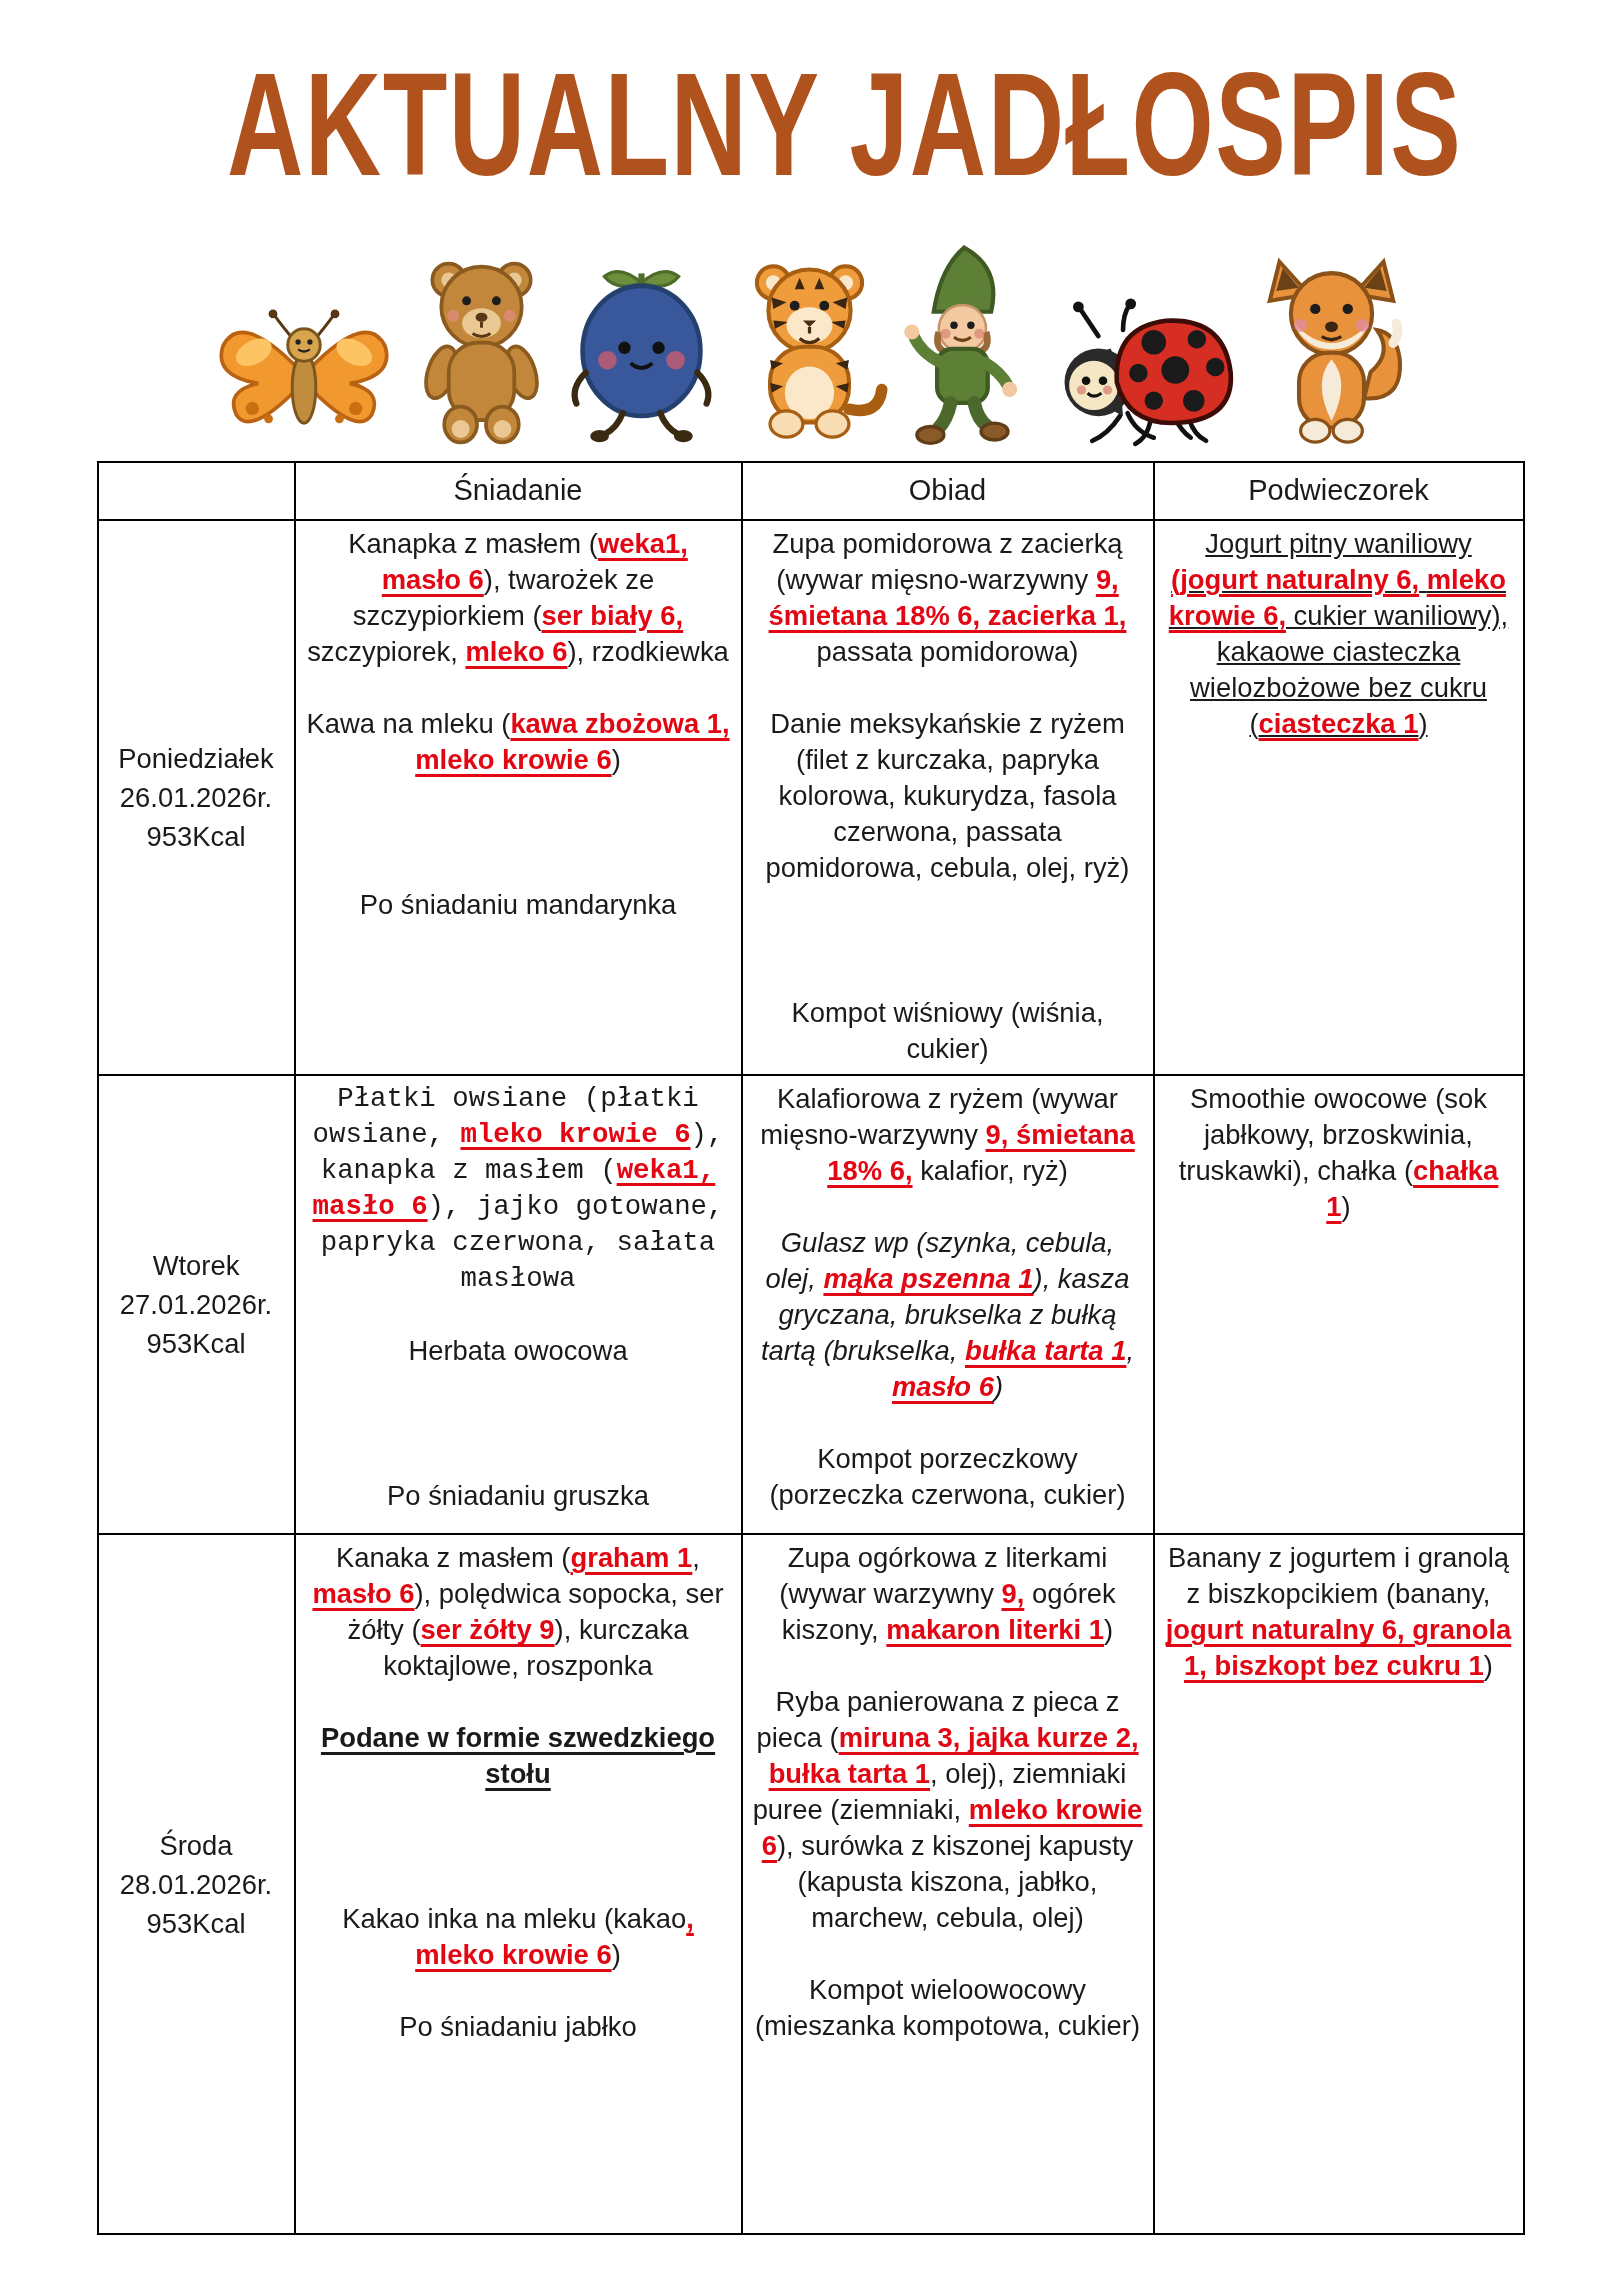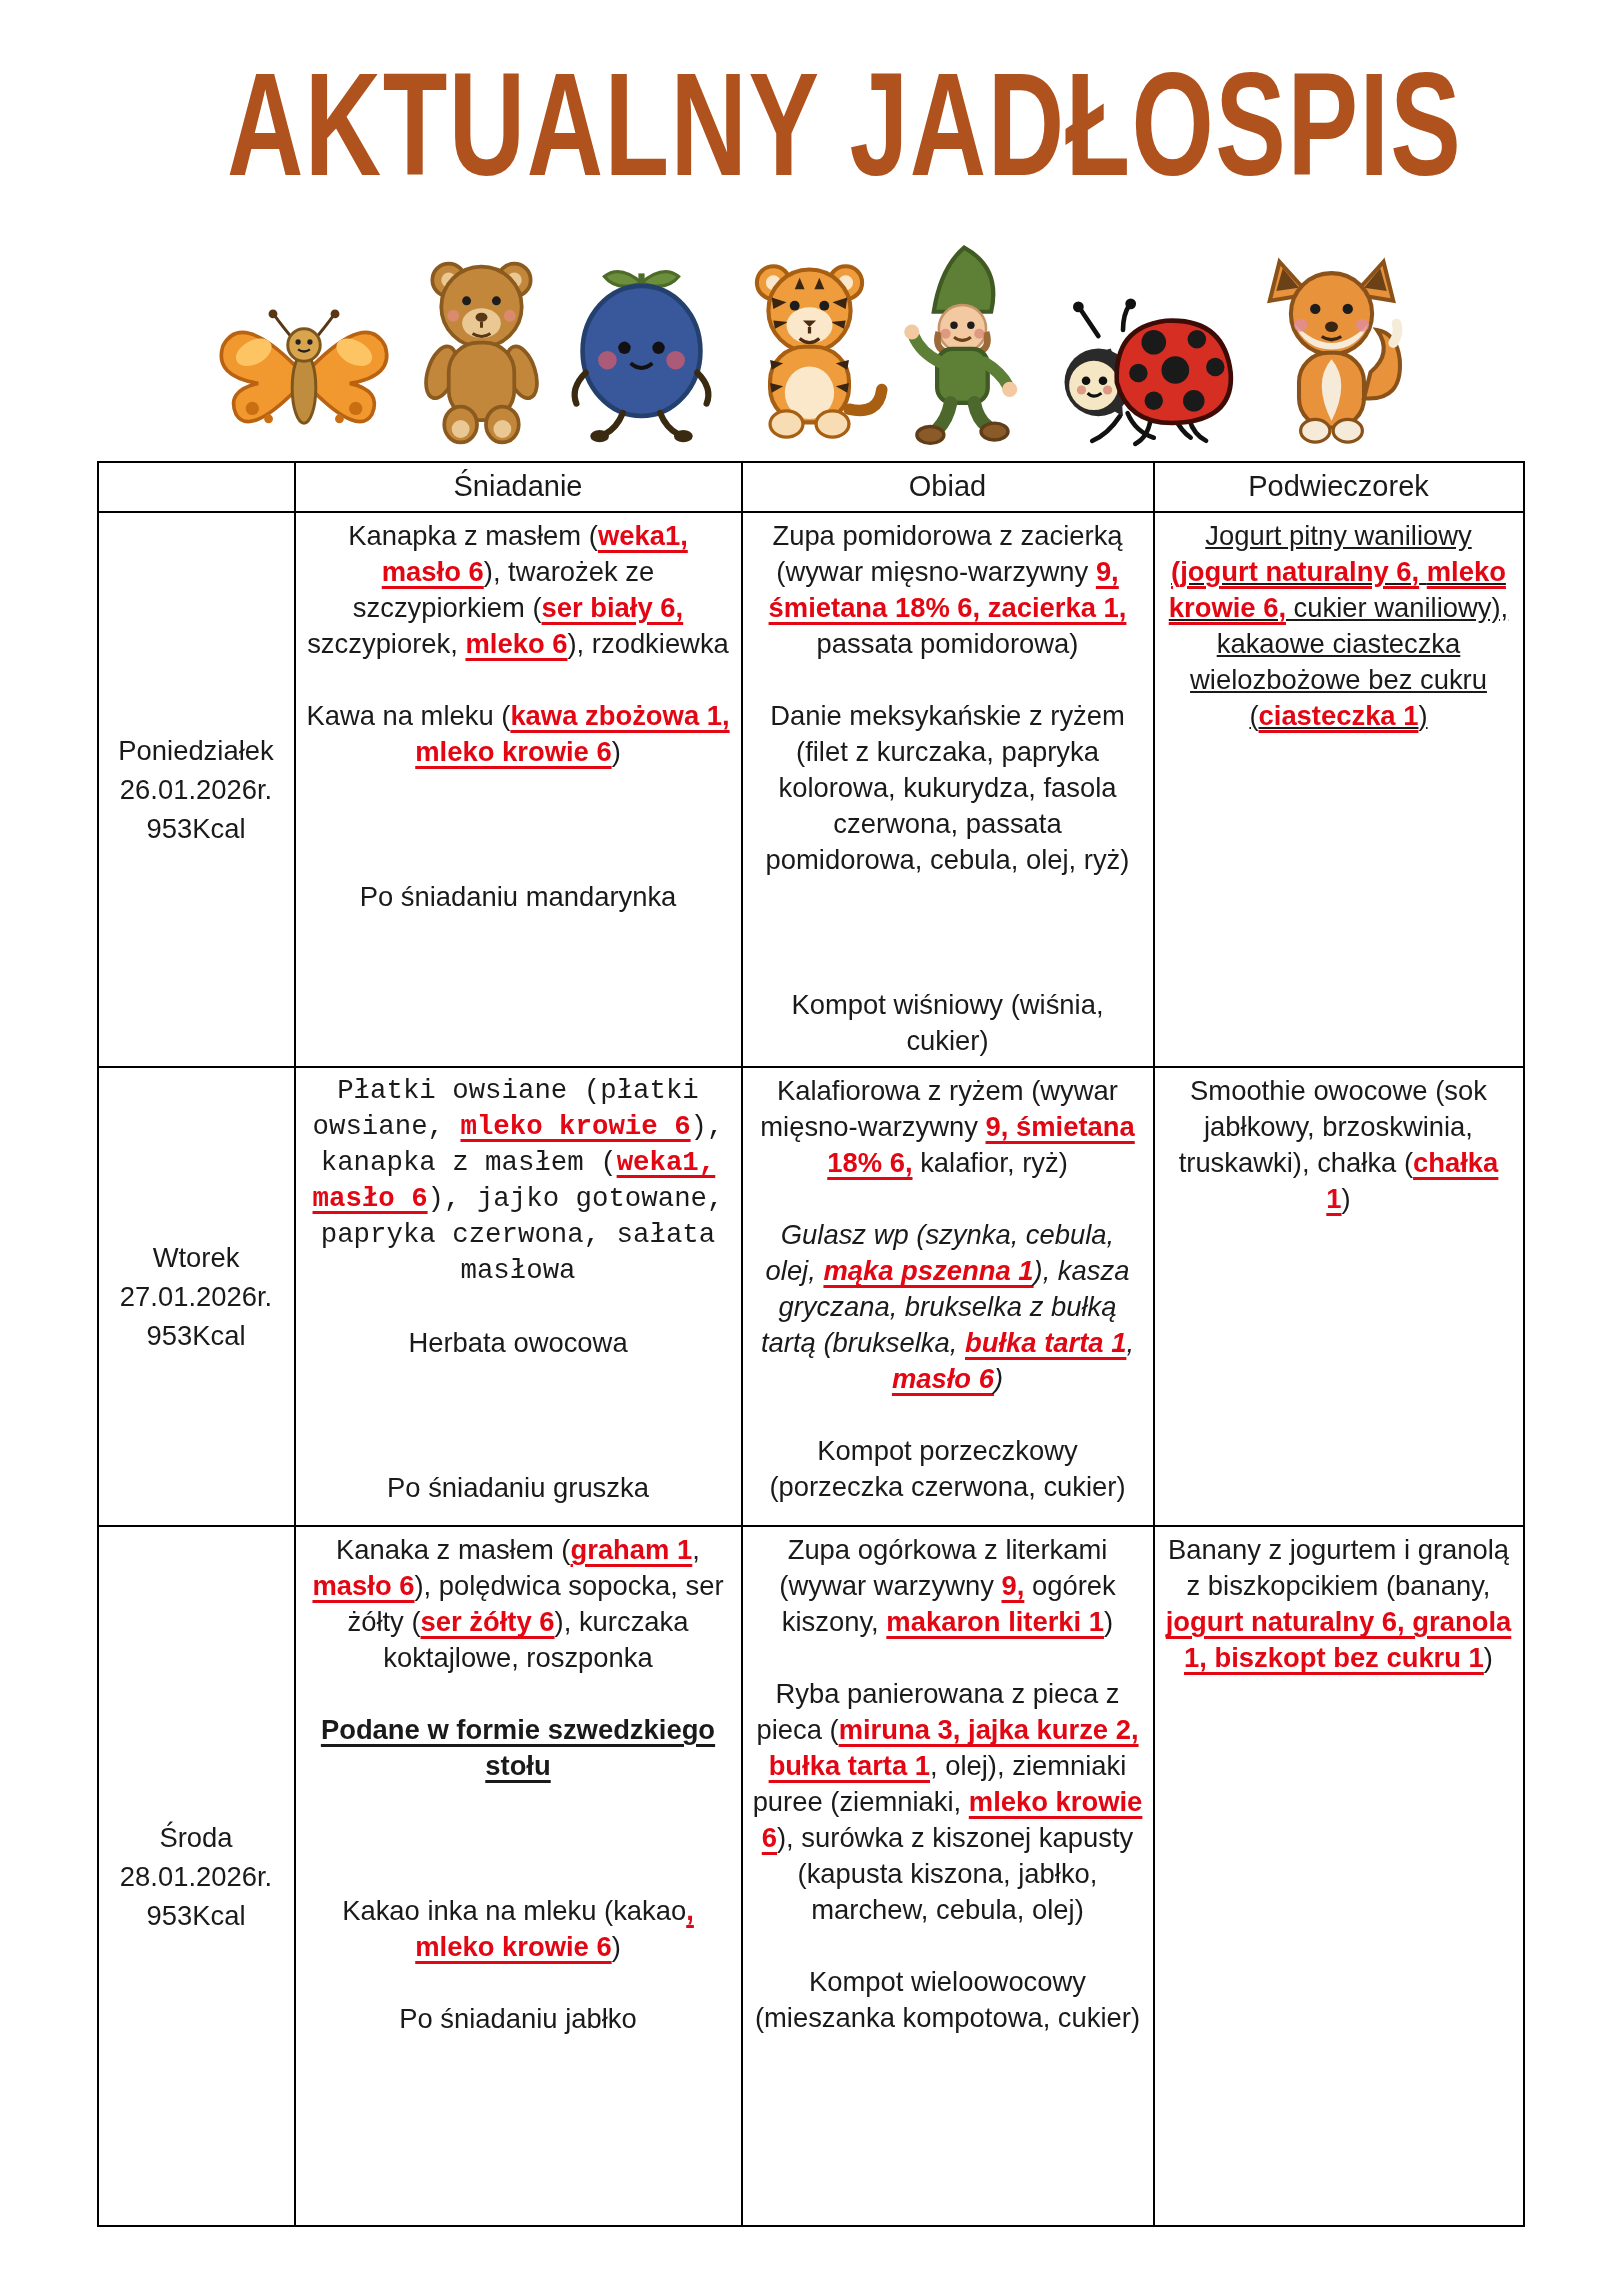--- a/index.html
+++ b/index.html
@@ -25,21 +25,21 @@
     display:flex;justify-content:center;align-items:flex-end;
     gap:7.8px;margin-top:45px;height:204px;
   }
   .mascots svg{display:block;}
   table.menu-table{
     border-collapse:collapse;table-layout:fixed;
     width:1425px;margin:13.7px auto 0;border:2.9px solid var(--border);
   }
   .menu-table th,.menu-table td{border:2px solid var(--border);}
   .menu-table thead th{
-    height:50px;font-size:29px;font-weight:400;text-align:center;
+    height:58px;font-size:29px;font-weight:400;text-align:center;
     border-bottom:2.9px solid var(--border);
   }
   td.day-cell{
     vertical-align:middle;text-align:center;
     font-size:27.4px;line-height:39px;padding:0 5.9px;
   }
   td.meal-cell{
     vertical-align:top;text-align:center;
     font-size:27.4px;line-height:var(--lh);padding:4.9px 9.8px 7.8px;
   }
@@ -289,21 +289,21 @@
           <div class="para" style="margin-top: 0px;"><span>Smoothie owocowe (sok jabłkowy, brzoskwinia, truskawki), chałka (</span><span class="allergen">chałka 1</span><span>)</span></div>
         </td>
       </tr>
       <tr style="height: 700px;">
         <td class="day-cell">
           <div>Środa</div>
           <div>28.01.2026r.</div>
           <div>953Kcal</div>
         </td>
         <td class="meal-cell">
-          <div class="para" style="margin-top: 0px;"><span>Kanaka z masłem (</span><span class="allergen">graham 1</span><span>, </span><span class="allergen">masło 6</span><span>), polędwica sopocka, ser żółty (</span><span class="allergen">ser żółty 6</span><span>), kurczaka koktajlowe, roszponka</span></div>
+          <div class="para" style="margin-top: 0px;"><span>Kanaka z masłem (</span><span class="allergen">graham 1</span><span>, </span><span class="allergen">masło 6</span><span>), polędwica sopocka, ser żółty (</span><span class="allergen">ser żółty 9</span><span>), kurczaka koktajlowe, roszponka</span></div>
           <div class="para" style="margin-top: 36px;"><span class="emph">Podane w formie szwedzkiego stołu</span></div>
           <div class="para" style="margin-top: 109px;"><span>Kakao inka na mleku (kakao</span><span class="allergen">, mleko krowie 6</span><span>)</span></div>
           <div class="para" style="margin-top: 36px;"><span>Po śniadaniu jabłko</span></div>
         </td>
         <td class="meal-cell">
           <div class="para" style="margin-top: 0px;"><span>Zupa ogórkowa z literkami (wywar warzywny </span><span class="allergen">9,</span><span> ogórek kiszony, </span><span class="allergen">makaron literki 1</span><span>)</span></div>
           <div class="para" style="margin-top: 36px;"><span>Ryba panierowana z pieca z pieca (</span><span class="allergen">miruna 3, jajka kurze 2, bułka tarta 1</span><span>, olej), ziemniaki puree (ziemniaki, </span><span class="allergen">mleko krowie 6</span><span>), surówka z kiszonej kapusty (kapusta kiszona, jabłko, marchew, cebula, olej)</span></div>
           <div class="para" style="margin-top: 36px;"><span>Kompot wieloowocowy (mieszanka kompotowa, cukier)</span></div>
         </td>
         <td class="meal-cell">

